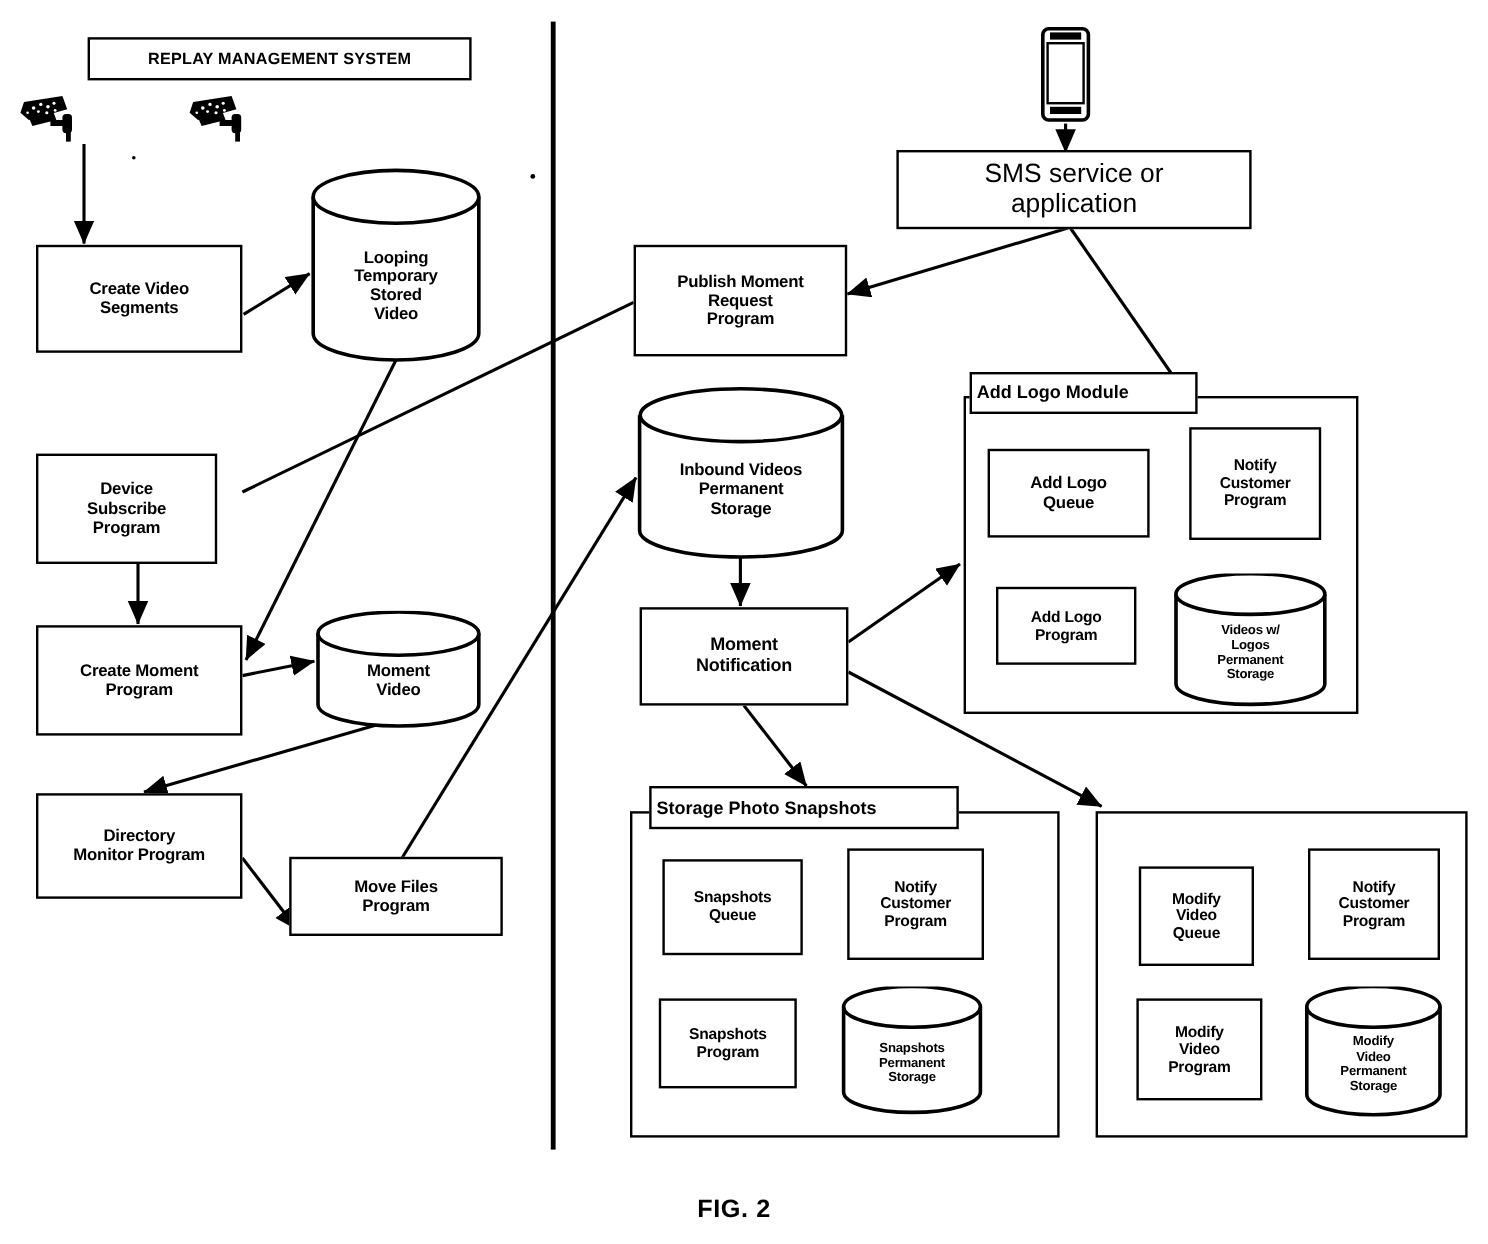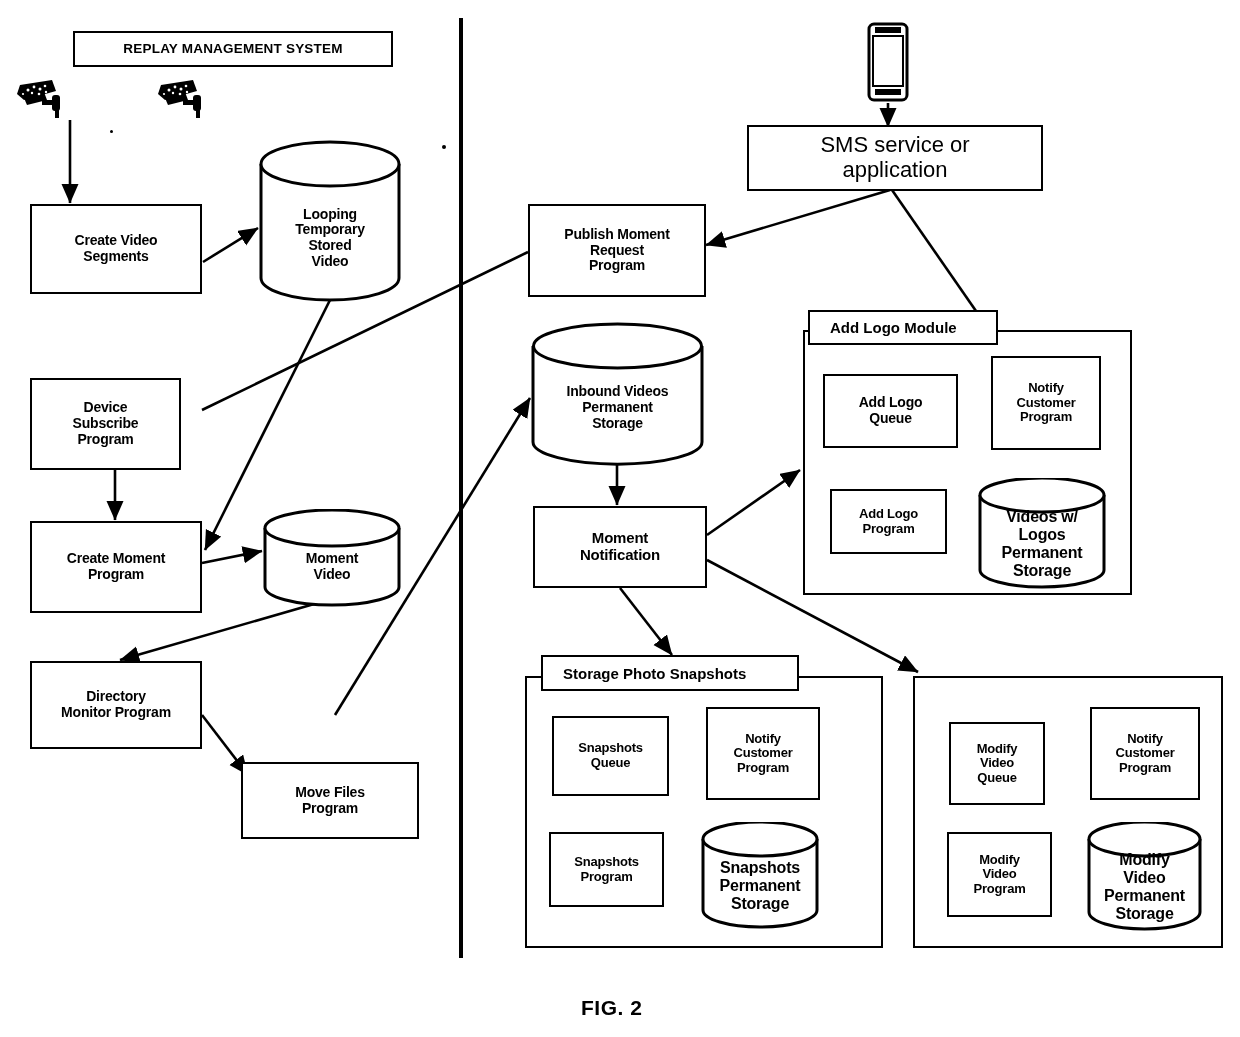--- a/index.html
+++ b/index.html
@@ -8,25 +8,25 @@
   svg#wires{position:absolute;left:0;top:0;width:1240px;height:1037px;pointer-events:none;}
   .node{position:absolute;box-sizing:border-box;border:2.5px solid #000;background:#fff;
         display:flex;align-items:center;justify-content:center;text-align:center;
         font-weight:bold;line-height:1.12;letter-spacing:-0.2px;z-index:3;}
   .node span{display:block;padding:0 3px;}
   .banner{font-size:13.5px;letter-spacing:0.2px;}
   .big{font-size:22px;font-weight:normal;letter-spacing:0px;}
   .fs15{font-size:15px;}
   .fs14{font-size:14px;}
   .fs13{font-size:13px;}
-  .fs12{font-size:16px;}
+  .fs12{font-size:11px;}
   
   .group{position:absolute;box-sizing:border-box;border:2.5px solid #000;background:#fff;z-index:1;}
   .grouptitle{position:absolute;box-sizing:border-box;border:2.5px solid #000;background:#fff;
-        display:flex;align-items:center;justify-content:flex-start;padding-left:20px;
+        display:flex;align-items:center;justify-content:flex-start;padding-left:4px;
         font-weight:bold;font-size:15px;z-index:4;}
   
   .cyl{position:absolute;z-index:3;}
   .cyl .cylsvg{position:absolute;left:0;top:0;}
   .cyl .cyltext{position:absolute;left:0;right:0;display:flex;align-items:center;
         justify-content:center;text-align:center;font-weight:bold;line-height:1.12;letter-spacing:-0.2px;}
   .divider{position:absolute;background:#000;z-index:2;}
   .figcap{position:absolute;font-size:21px;font-weight:bold;letter-spacing:0.5px;}
   .camera{position:absolute;z-index:3;}
   .phone{position:absolute;z-index:3;}
@@ -177,21 +177,21 @@
     </svg>
     <div class="cyltext fs14" style="top:34px;height:48px;">
       <span>Moment<br>Video</span>
     </div>
   </div>
 
   <div class="node fs14" style="left:30px;top:661px;width:172px;height:88px;">
     <span>Directory<br>Monitor Program</span>
   </div>
 
-  <div class="node fs14" style="left:241px;top:714px;width:178px;height:77px;margin-top:48px;">
+  <div class="node fs14" style="left:241px;top:714px;width:178px;height:66px;">
     <span>Move Files<br>Program</span>
   </div>
 
   <div class="node big" style="left:747px;top:125px;width:296px;height:66px;">
     <span>SMS service or<br>application</span>
   </div>
 
   <div class="node fs14" style="left:528px;top:204px;width:178px;height:93px;">
     <span>Publish Moment<br>Request<br>Program</span>
   </div>

